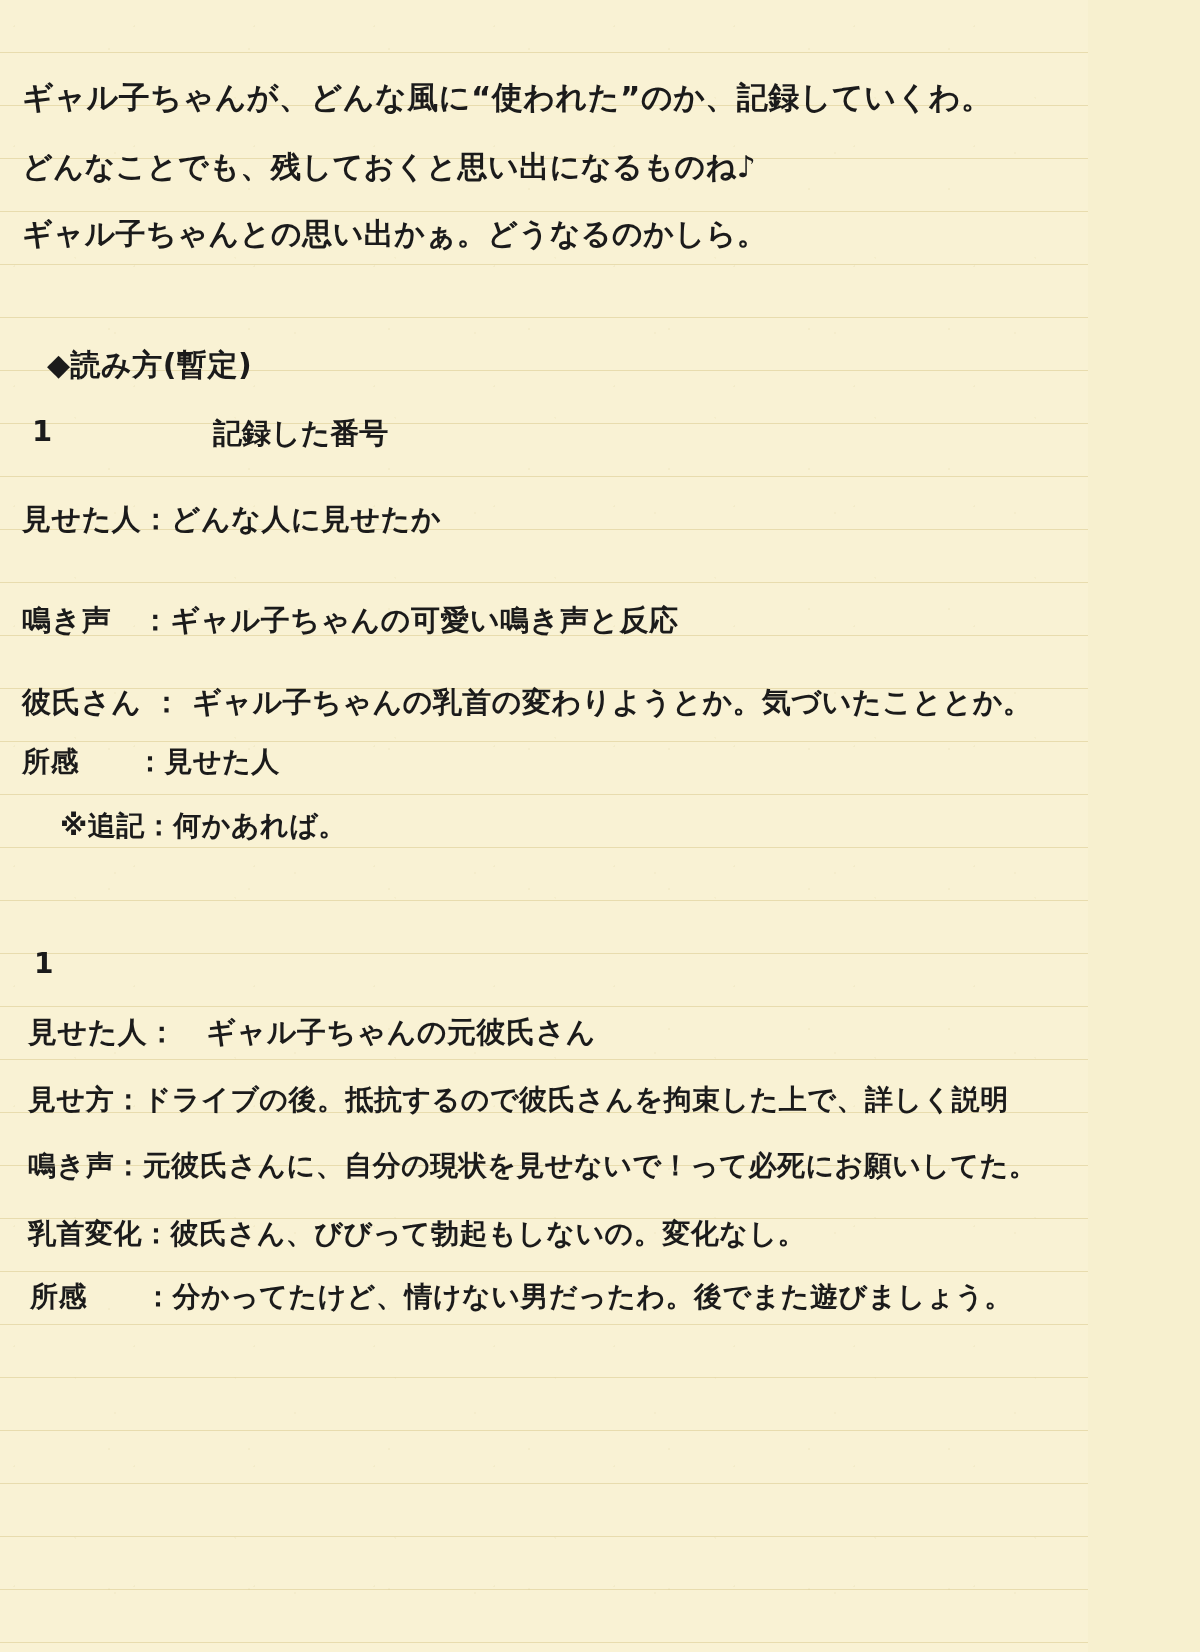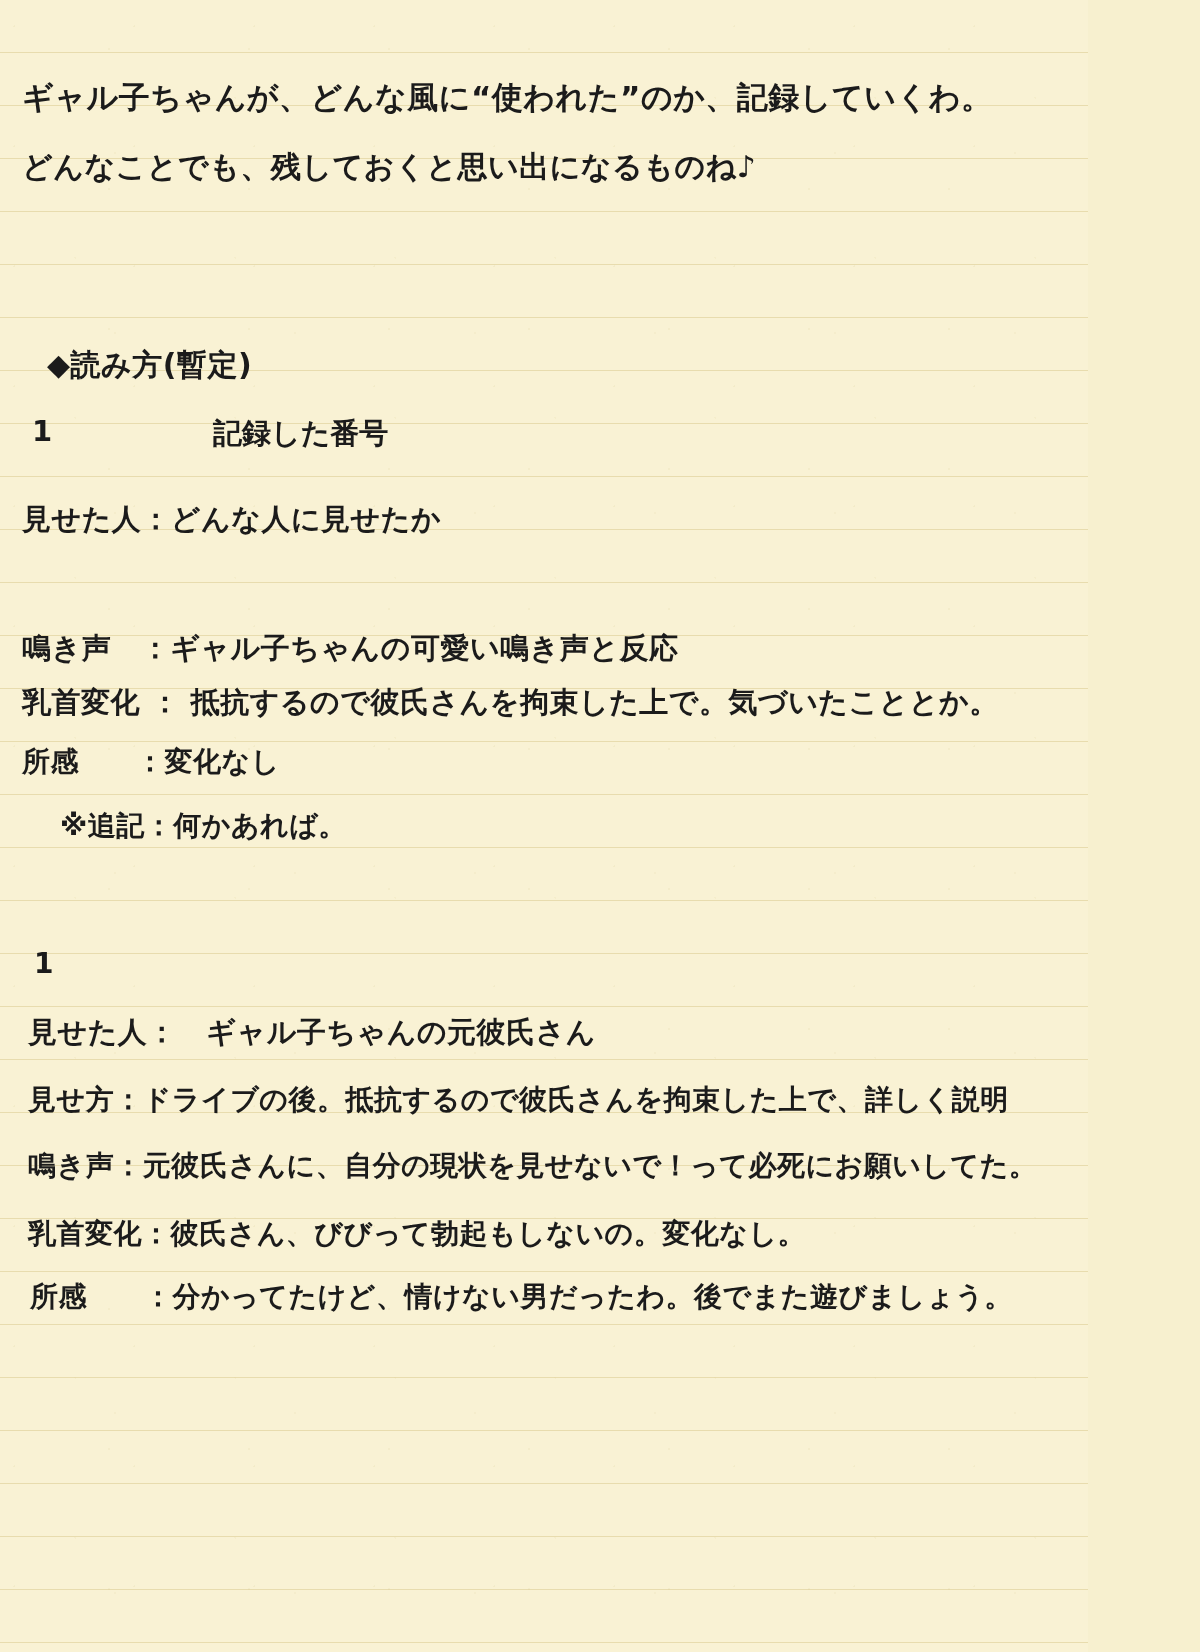--- a/index.html
+++ b/index.html
@@ -85,34 +85,35 @@
 
 <div id="page">
   <div id="grain"></div>
 
   <div id="content">
 
     <div class="line sz-31" style="top:82px;">ギャル子ちゃんが、どんな風に“使われた”のか、記録していくわ。</div>
 
     <div class="line sz-30" style="top:152px;">どんなことでも、残しておくと思い出になるものね♪</div>
 
+    <div class="line sz-30" style="top:219px;">ギャル子ちゃんとの思い出かぁ。どうなるのかしら。</div>
 
     <div class="line sz-30" style="top:350px;margin-left:25px;">◆読み方(暫定)</div>
 
     <div class="num-col sz-29" style="left:32px; top:414px;">1</div>
     <div class="num-col sz-29" style="left:205px; top:414px;margin-left:8px;">記録した番号</div>
 
     <div class="line sz-29" style="top:505px;">見せた人：どんな人に見せたか</div>
 
 
-    <div class="line sz-29" style="top:634px;">鳴き声　：ギャル子ちゃんの可愛い鳴き声と反応</div>
+    <div class="line sz-29" style="top:606px;">鳴き声　：ギャル子ちゃんの可愛い鳴き声と反応</div>
 
-    <div class="line sz-29" style="top:688px;">乳首変化 ： 抵抗するので彼氏さんを拘束した上で。気づいたこととか。</div>
+    <div class="line sz-29" style="top:688px;">彼氏さん ： ギャル子ちゃんの乳首の変わりようとか。気づいたこととか。</div>
 
-    <div class="line sz-28" style="top:748px;">所感　　：変化なし</div>
+    <div class="line sz-28" style="top:748px;">所感　　：見せた人</div>
 
     <div class="line sz-28 indent-2" style="top:812px;">※追記：何かあれば。</div>
 
     <div class="line sz-28" style="top:950px; left:34px;">1</div>
 
     <div class="line sz-29" style="top:1018px; left:28px;">見せた人：　ギャル子ちゃんの元彼氏さん</div>
 
     <div class="line sz-26" style="top:1086px; left:28px;">見せ方：ドライブの後。抵抗するので彼氏さんを拘束した上で、詳しく説明</div>
 
     <div class="line sz-26" style="top:1152px; left:28px;">鳴き声：元彼氏さんに、自分の現状を見せないで！って必死にお願いしてた。</div>

